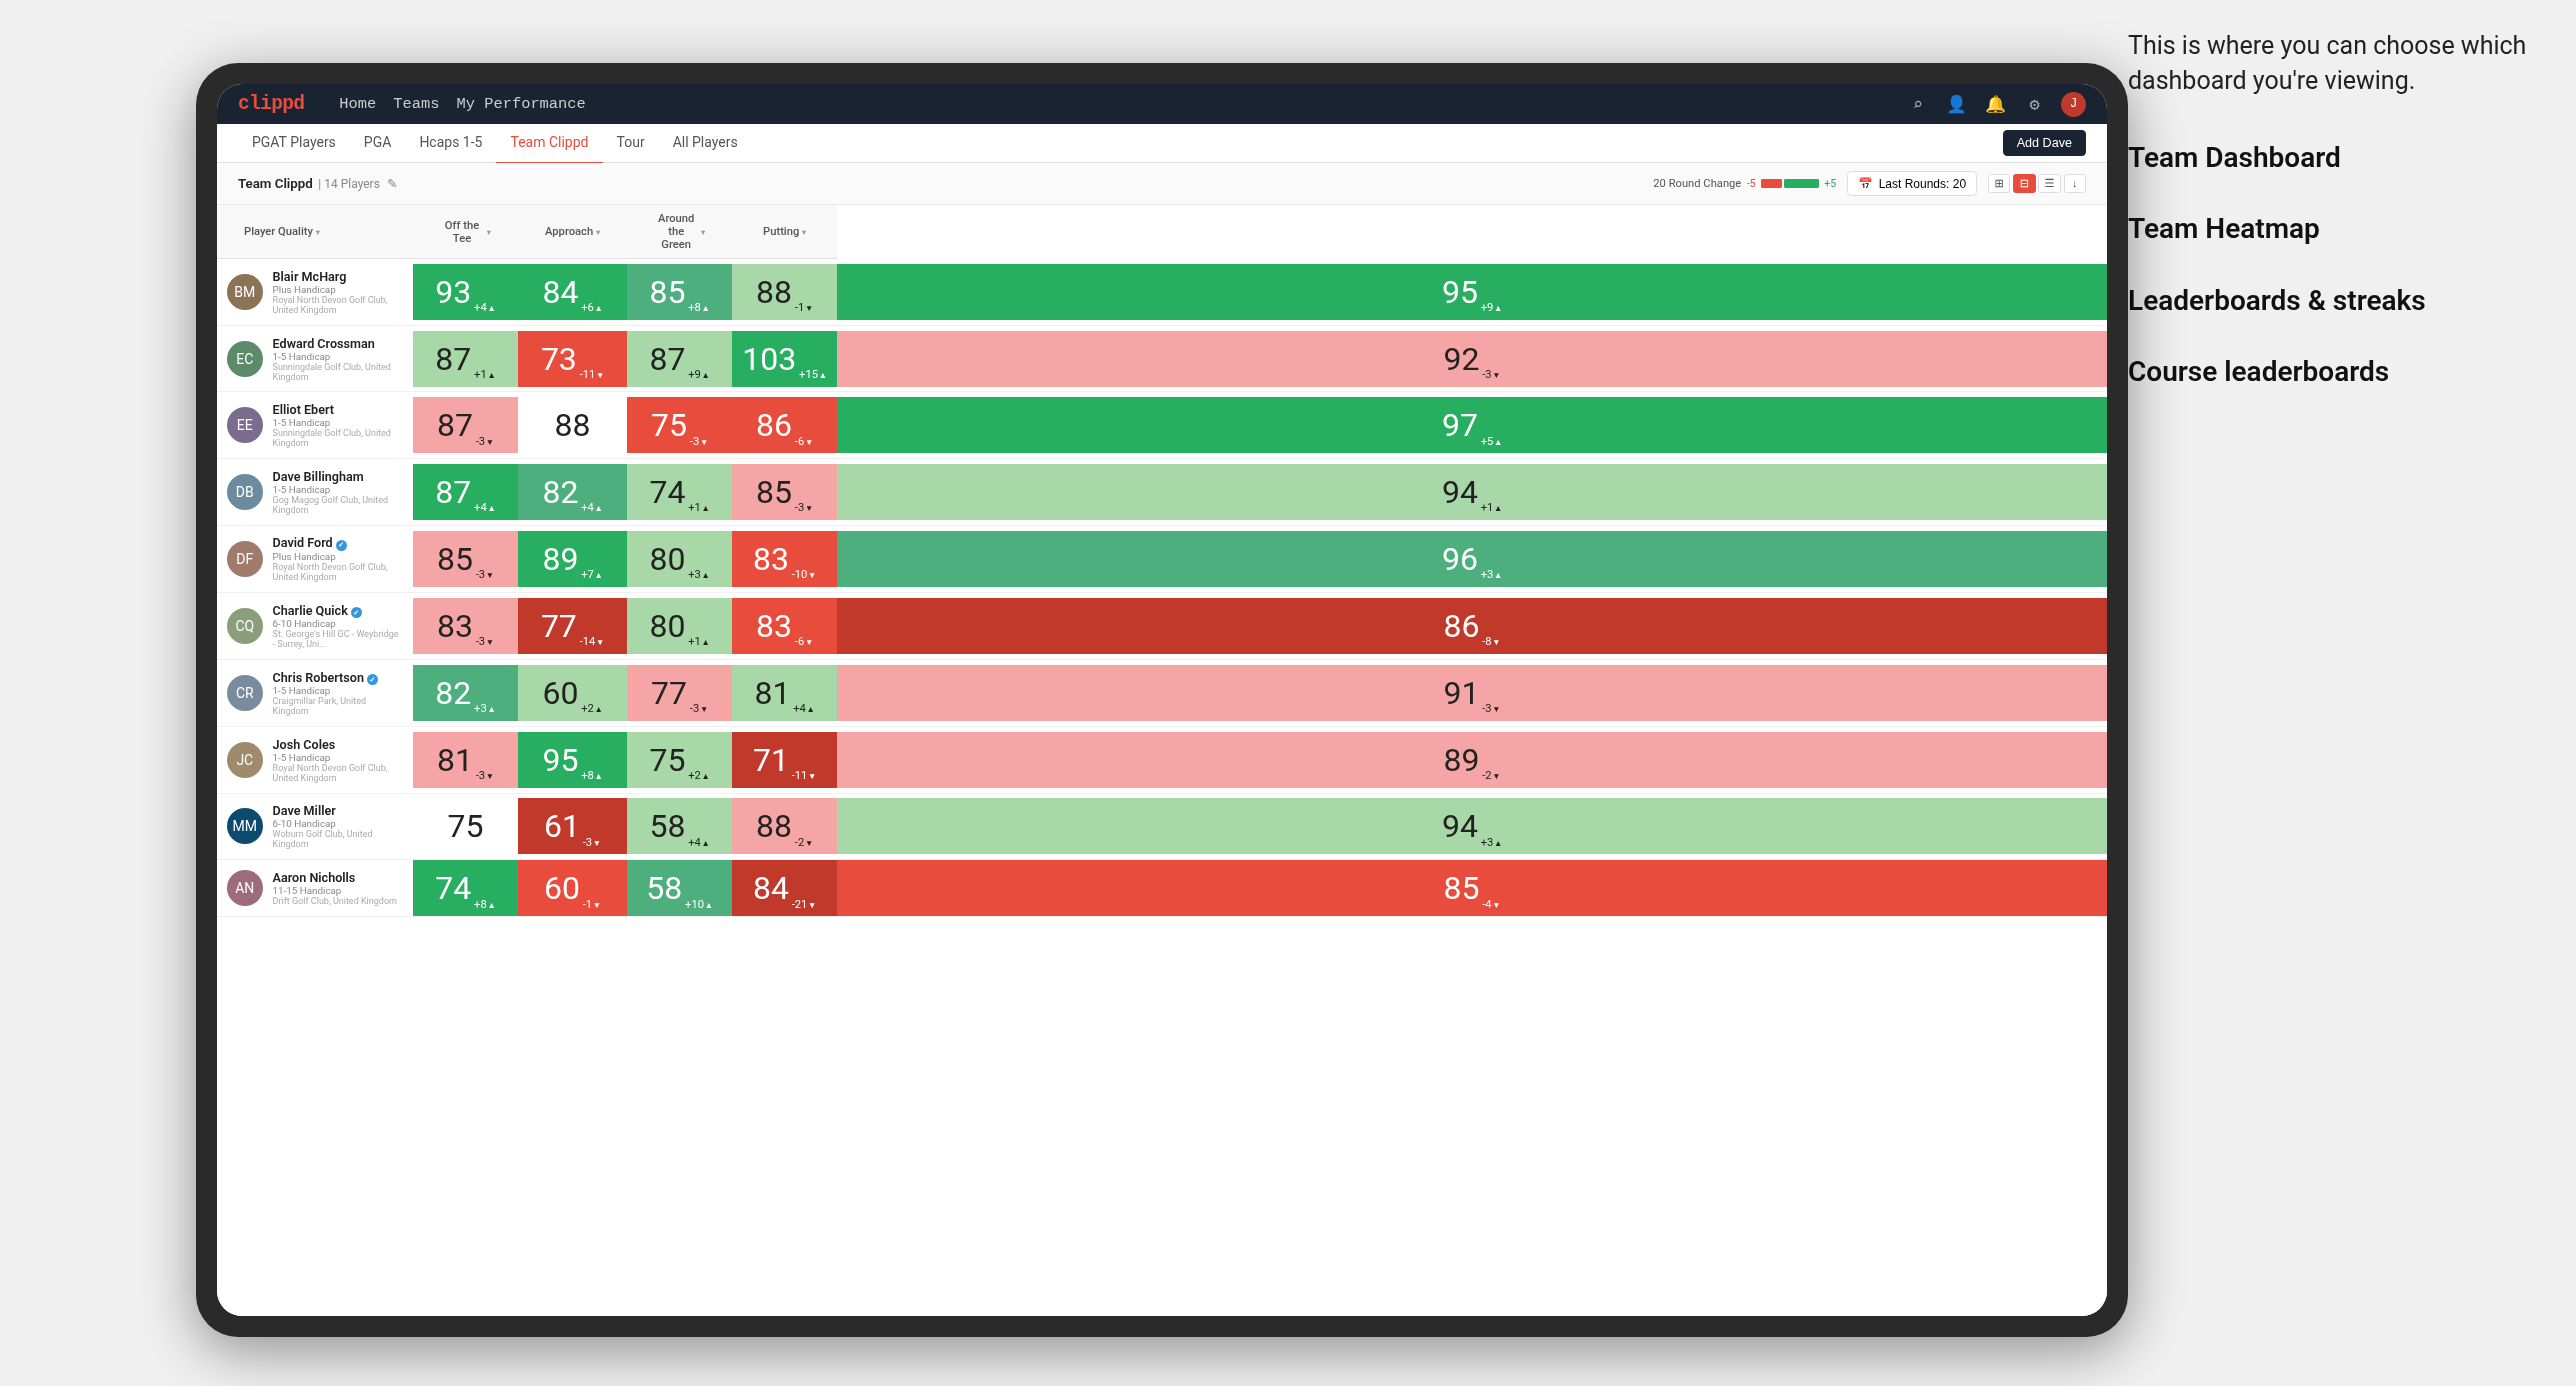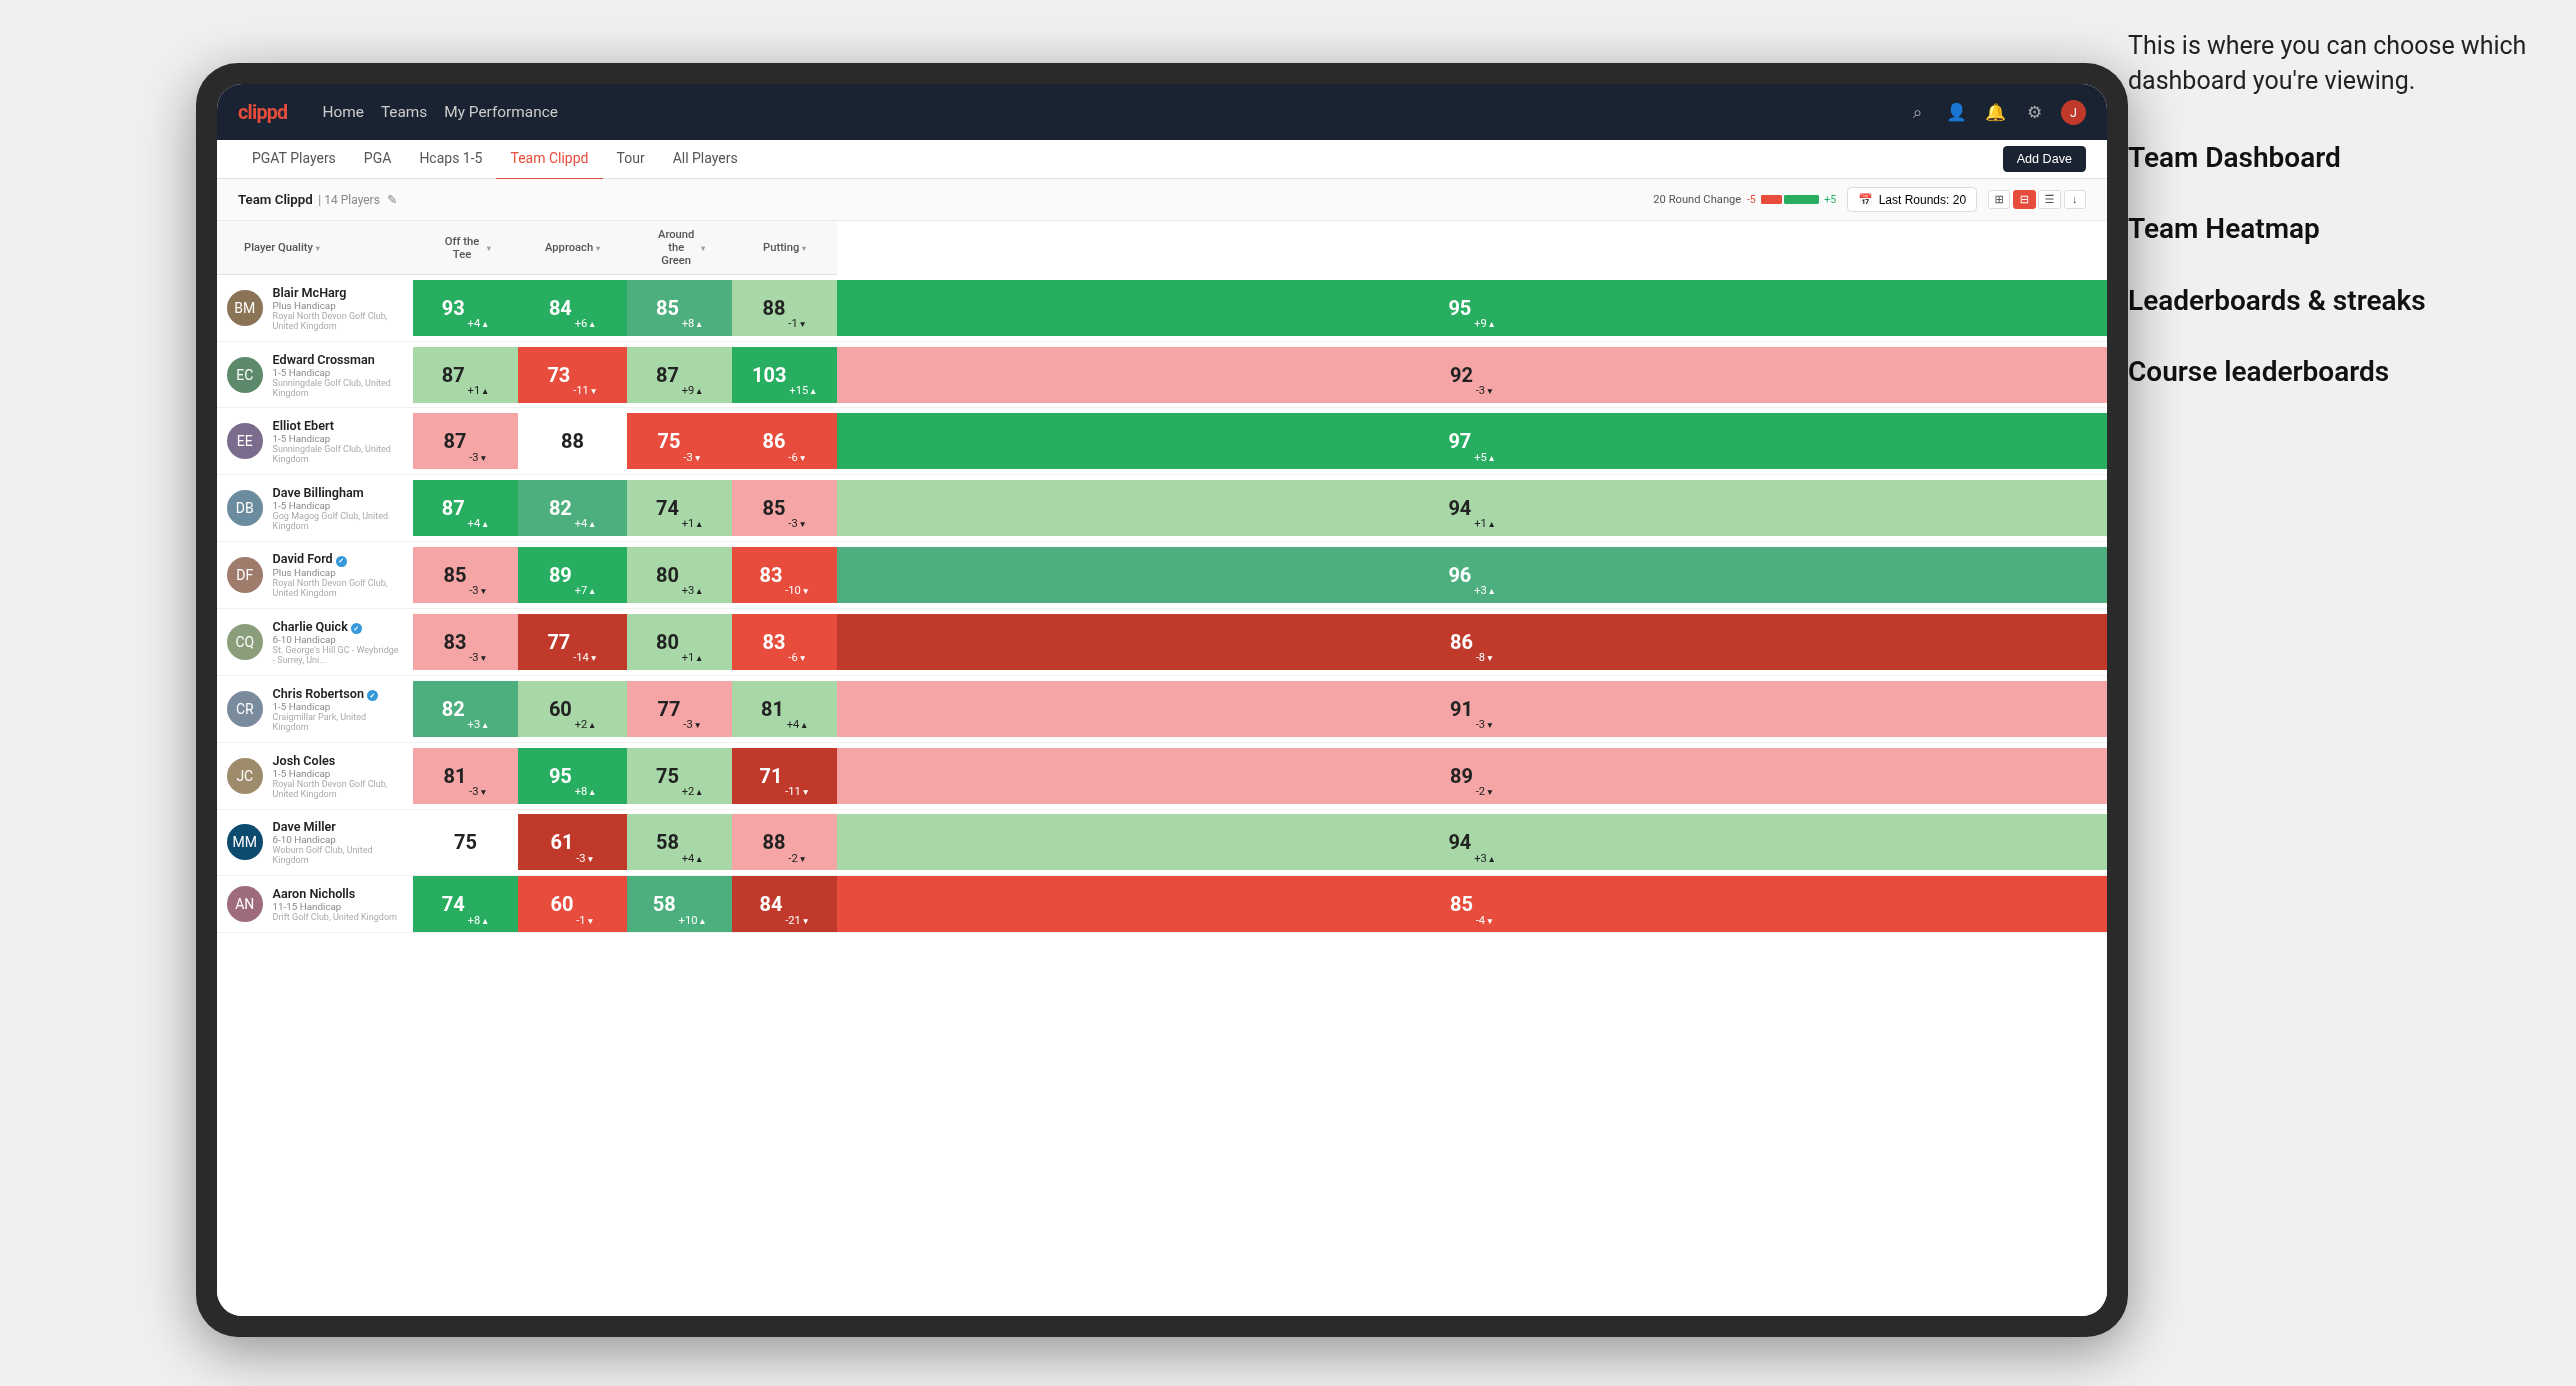--- a/index.html
+++ b/index.html
@@ -63,25 +63,26 @@
       background: #fff;
       border-radius: 25px;
       overflow: hidden;
       display: flex;
       flex-direction: column;
     }
 
     
     .navbar {
       background: #1a2332;
-      height: 56px;
+      height: 40px;
       display: flex;
       align-items: center;
       padding: 0 21px;
       flex-shrink: 0;
+      font-family: Liberation Mono, monospace;
     }
     .navbar-logo {
       color: #e74c3c;
       font-size: 19.6px;
       font-weight: 700;
       margin-right: 28px;
       letter-spacing: -0.7px;
     }
     .navbar-nav {
       display: flex;
@@ -344,22 +345,22 @@
       font-size: 11.2px;
       font-weight: 400;
       display: flex;
       align-items: center;
       gap: 0.7px;
       margin-top: 1.4px;
       align-self: flex-end;
       padding-bottom: 5.6px;
     }
     .score-val {
-      font-size: 20px;
-      font-weight: 700;
+      font-size: 32px;
+      font-weight: 400;
     }
 
     .arrow-up::after { content: '▲'; font-size: 8.4px; }
     .arrow-down::after { content: '▼'; font-size: 8.4px; }
 
     .col-header {
       display: flex;
       align-items: center;
       gap: 2.8px;
     }

